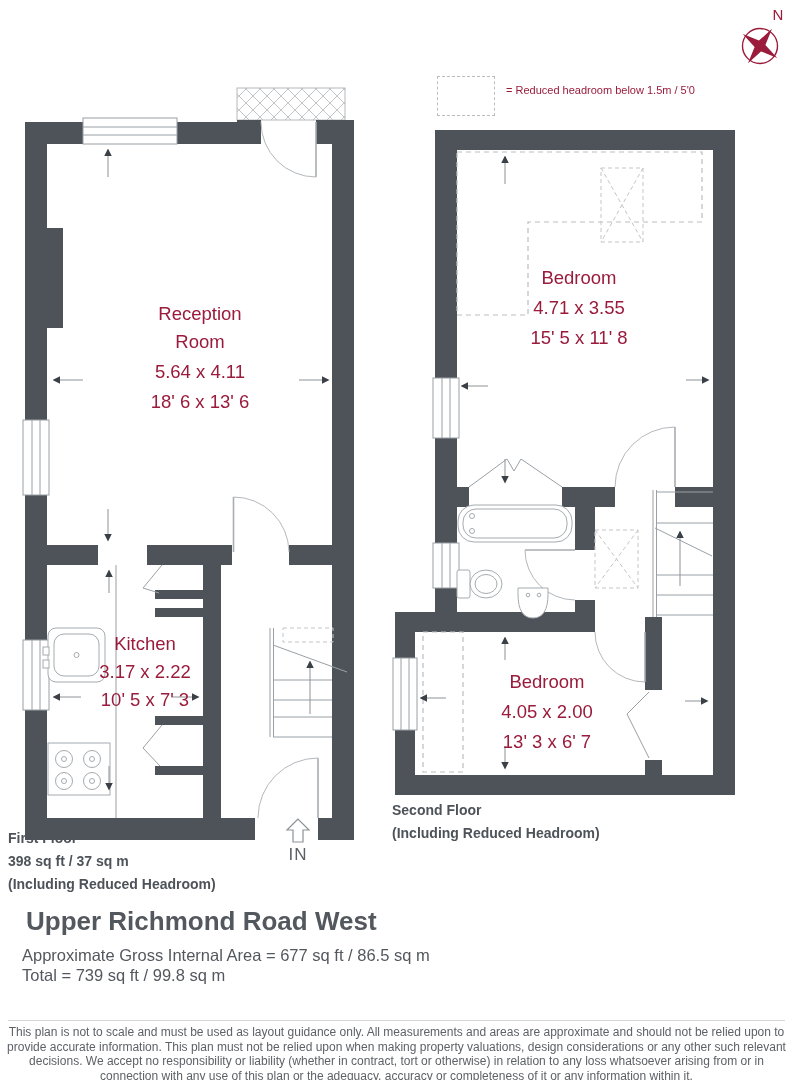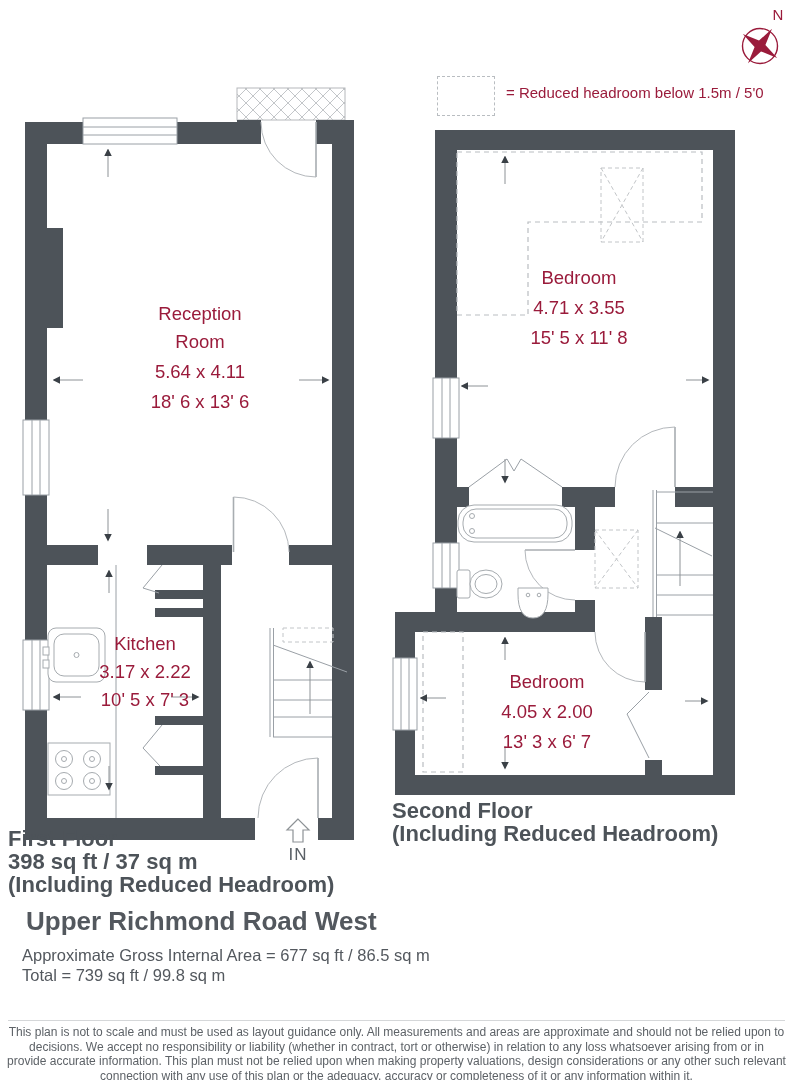--- a/index.html
+++ b/index.html
@@ -17,24 +17,24 @@
   .win{fill:#ffffff;stroke:var(--line);stroke-width:1;}
   .thin{fill:none;stroke:var(--line);stroke-width:1;}
   .leaf{fill:none;stroke:#a8adb1;stroke-width:1.6;}
   .arc{fill:none;stroke:#b4b8bc;stroke-width:1;}
   .dash-hr{fill:none;stroke:#b9bdc1;stroke-width:1.2;stroke-dasharray:5 4;}
   .dash-sky{fill:none;stroke:#c2c5c8;stroke-width:1;stroke-dasharray:4 3;}
   .marrow{stroke:#8d9296;stroke-width:1;fill:none;}
   .fix{fill:#ffffff;stroke:#a6abaf;stroke-width:1;}
   .rtext{fill:var(--accent);font-size:18.5px;text-anchor:middle;}
   .in-text{fill:#5a6066;font-size:17px;text-anchor:middle;letter-spacing:1px;}
-  .floor-label{font-weight:bold;font-size:22px;line-height:23px;color:var(--text);}
+  .floor-label{font-weight:bold;font-size:14px;line-height:23px;color:var(--text);}
   .legend-box{position:absolute;left:437px;top:76px;width:56px;height:38px;
     border:1.4px dashed #b9bdc1;background:#fff;}
-  .legend-text{position:absolute;left:506px;top:84px;font-size:15px;color:var(--accent);}
+  .legend-text{position:absolute;left:506px;top:84px;font-size:11px;color:var(--accent);}
   .title-block{position:absolute;left:22px;top:906px;}
   .title-block h1{font-size:26px;font-weight:bold;margin:0 0 8px 4px;color:#53585e;}
   .title-block .tline{font-size:16.5px;line-height:20px;color:#53585e;}
   .rule{position:absolute;left:8px;right:8px;top:1020px;border-top:1px solid #d5d7d9;}
   .disclaimer{position:absolute;left:0;right:0;top:1025px;text-align:center;
     font-size:12px;line-height:14.5px;color:#5d6267;}
 </style>
 </head>
 <body>
 
@@ -308,16 +308,16 @@
 <div class="title-block">
   <h1>Upper Richmond Road West</h1>
   <div class="tline">Approximate Gross Internal Area = 677 sq ft / 86.5 sq m</div>
   <div class="tline">Total = 739 sq ft / 99.8 sq m</div>
 </div>
 
 <div class="rule"></div>
 
 <div class="disclaimer">
   <div>This plan is not to scale and must be used as layout guidance only. All measurements and areas are approximate and should not be relied upon to</div>
+  <div>provide accurate information. This plan must not be relied upon when making property valuations, design considerations or any other such relevant</div>
   <div>decisions. We accept no responsibility or liability (whether in contract, tort or otherwise) in relation to any loss whatsoever arising from or in</div>
-  <div>provide accurate information. This plan must not be relied upon when making property valuations, design considerations or any other such relevant</div>
   <div>connection with any use of this plan or the adequacy, accuracy or completeness of it or any information within it.</div>
 </div>
 
 </body></html>

